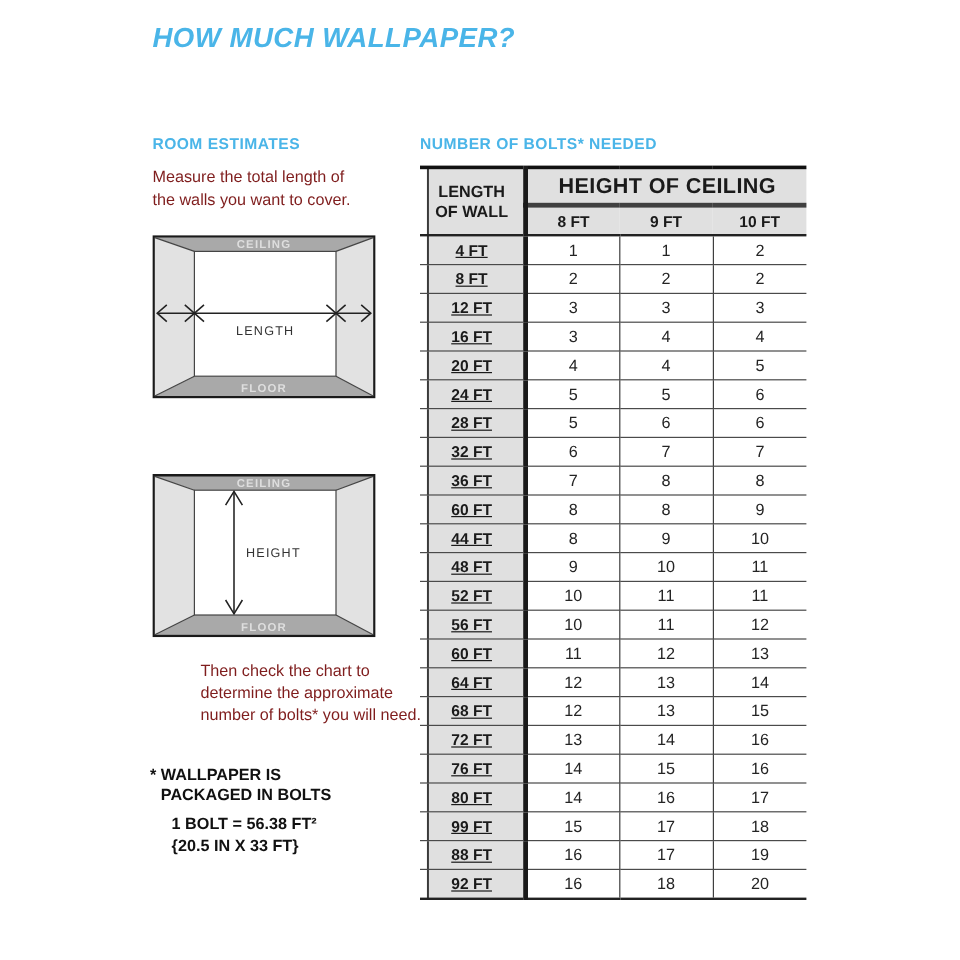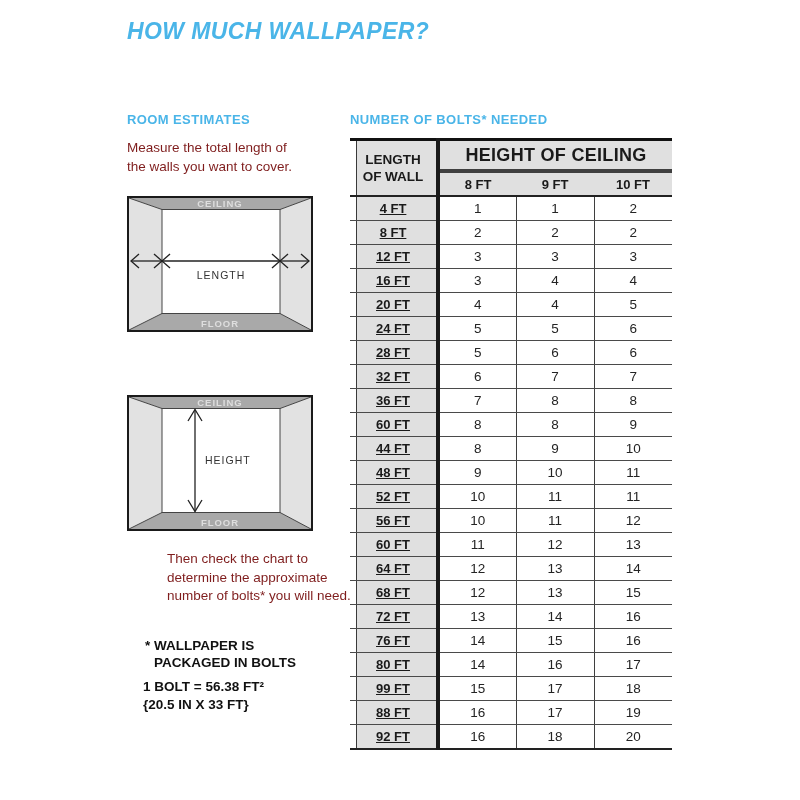--- a/index.html
+++ b/index.html
@@ -18,21 +18,21 @@
   .head-left{left:127px;top:112px;}
   .head-right{left:350px;top:112px;width:322px;}
   
   .body-text{
     font-size:13.5px;color:#7f1d1d;line-height:18.5px;white-space:pre-line;
   }
   .step1{left:127px;top:139px;}
   .step2{left:127px;top:349px;}
   .step3{left:127px;top:550px;margin-left:40px;}
   .note-bold{font-size:13.5px;font-weight:bold;color:#111;line-height:17px;}
-  .note1{left:145px;top:637px;}
+  .note1{left:125px;top:637px;}
   .note1 .indent{padding-left:9px;display:block;}
   .note2{left:143px;top:678px;line-height:18px;}
   
   .diag{left:127px;width:186px;height:136px;}
   .diag1{top:196px;}
   .diag2{top:395px;}
   
   .table-wrap{left:350px;top:138px;width:322px;}
   table{border-collapse:collapse;width:322px;table-layout:fixed;}
   col.c-label{width:88px;}

